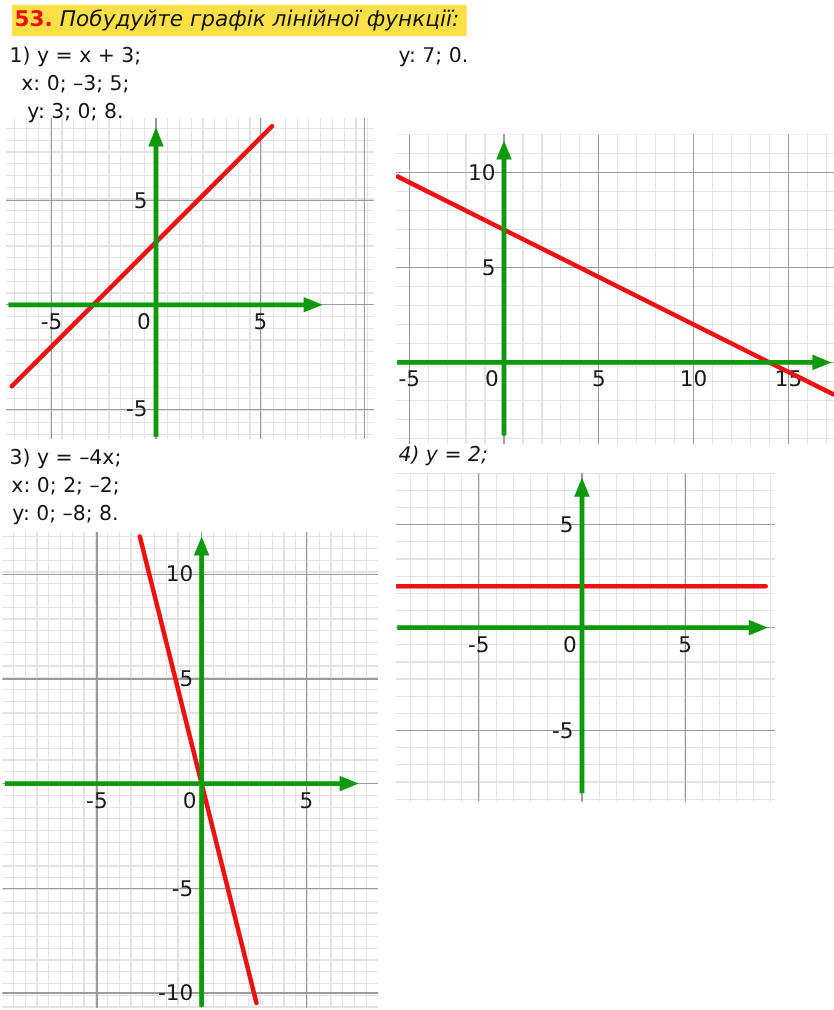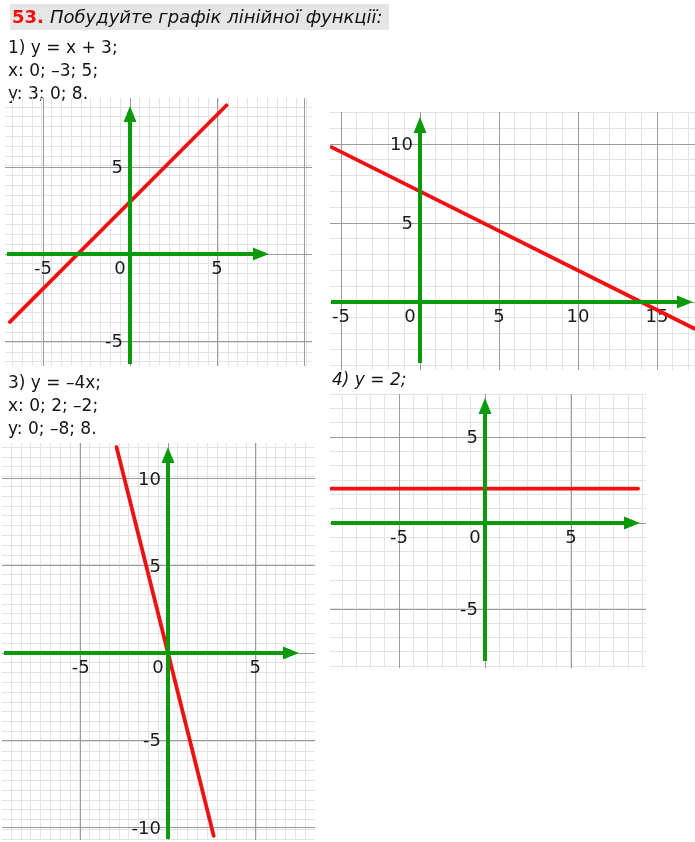--- a/index.html
+++ b/index.html
@@ -1,22 +1,22 @@
 <!DOCTYPE html>
 <html><head>
 <meta charset="utf-8">
 <style>
   html,body{margin:0;padding:0;background:#fff;}
   .page{position:relative;width:695px;height:842px;background:#ffffff;overflow:hidden;
         font-family:"DejaVu Sans","Liberation Sans",sans-serif;color:#1a1a1a;}
   .title-row{position:absolute;left:10px;top:6px;}
-  .hl{background:#e5e5e5;padding:2px 6px 3px 2px;font-size:18px;line-height:22px;white-space:nowrap;}
+  .hl{background:#fde047;padding:2px 6px 3px 2px;font-size:18px;line-height:22px;white-space:nowrap;}
   .hl .num{color:#f20d0d;font-weight:bold;font-style:normal;margin-right:6px;}
   .hl .ttl{font-style:italic;color:#111;}
-  .prob{position:absolute;font-size:17px;line-height:23px;white-space:nowrap;color:#141414;}
+  .prob{position:absolute;font-size:17px;line-height:23px;white-space:nowrap;color:#141414;text-align:center;}
   #p1{left:8px;top:36px;}
   #p2{left:332px;top:36px;}
   #p3{left:8px;top:371px;}
   #p4{left:332px;top:368px;font-style:italic;}
   .panel{position:absolute;}
   #g1{left:5px;top:98px;width:307px;height:268px;}
   #g2{left:330px;top:112px;width:365px;height:258px;}
   #g3{left:2px;top:443px;width:313px;height:397px;}
   #g4{left:330px;top:394px;width:316px;height:274px;}
   svg{display:block;}
@@ -30,20 +30,21 @@
     <span class="hl"><span class="num">53.</span><span class="ttl">Побудуйте графік лінійної функції:</span></span>
   </div>
 
   <div id="p1" class="prob">
     <div>1) y = x + 3;</div>
     <div>x: 0; –3; 5;</div>
     <div>y: 3; 0; 8.</div>
   </div>
 
   <div id="p2" class="prob">
+    <div>y: 7; 0.</div>
   </div>
 
   <div id="p3" class="prob">
     <div>3) y = –4x;</div>
     <div>x: 0; 2; –2;</div>
     <div>y: 0; –8; 8.</div>
   </div>
 
   <div id="p4" class="prob">
     <div>4) y = 2;</div>

